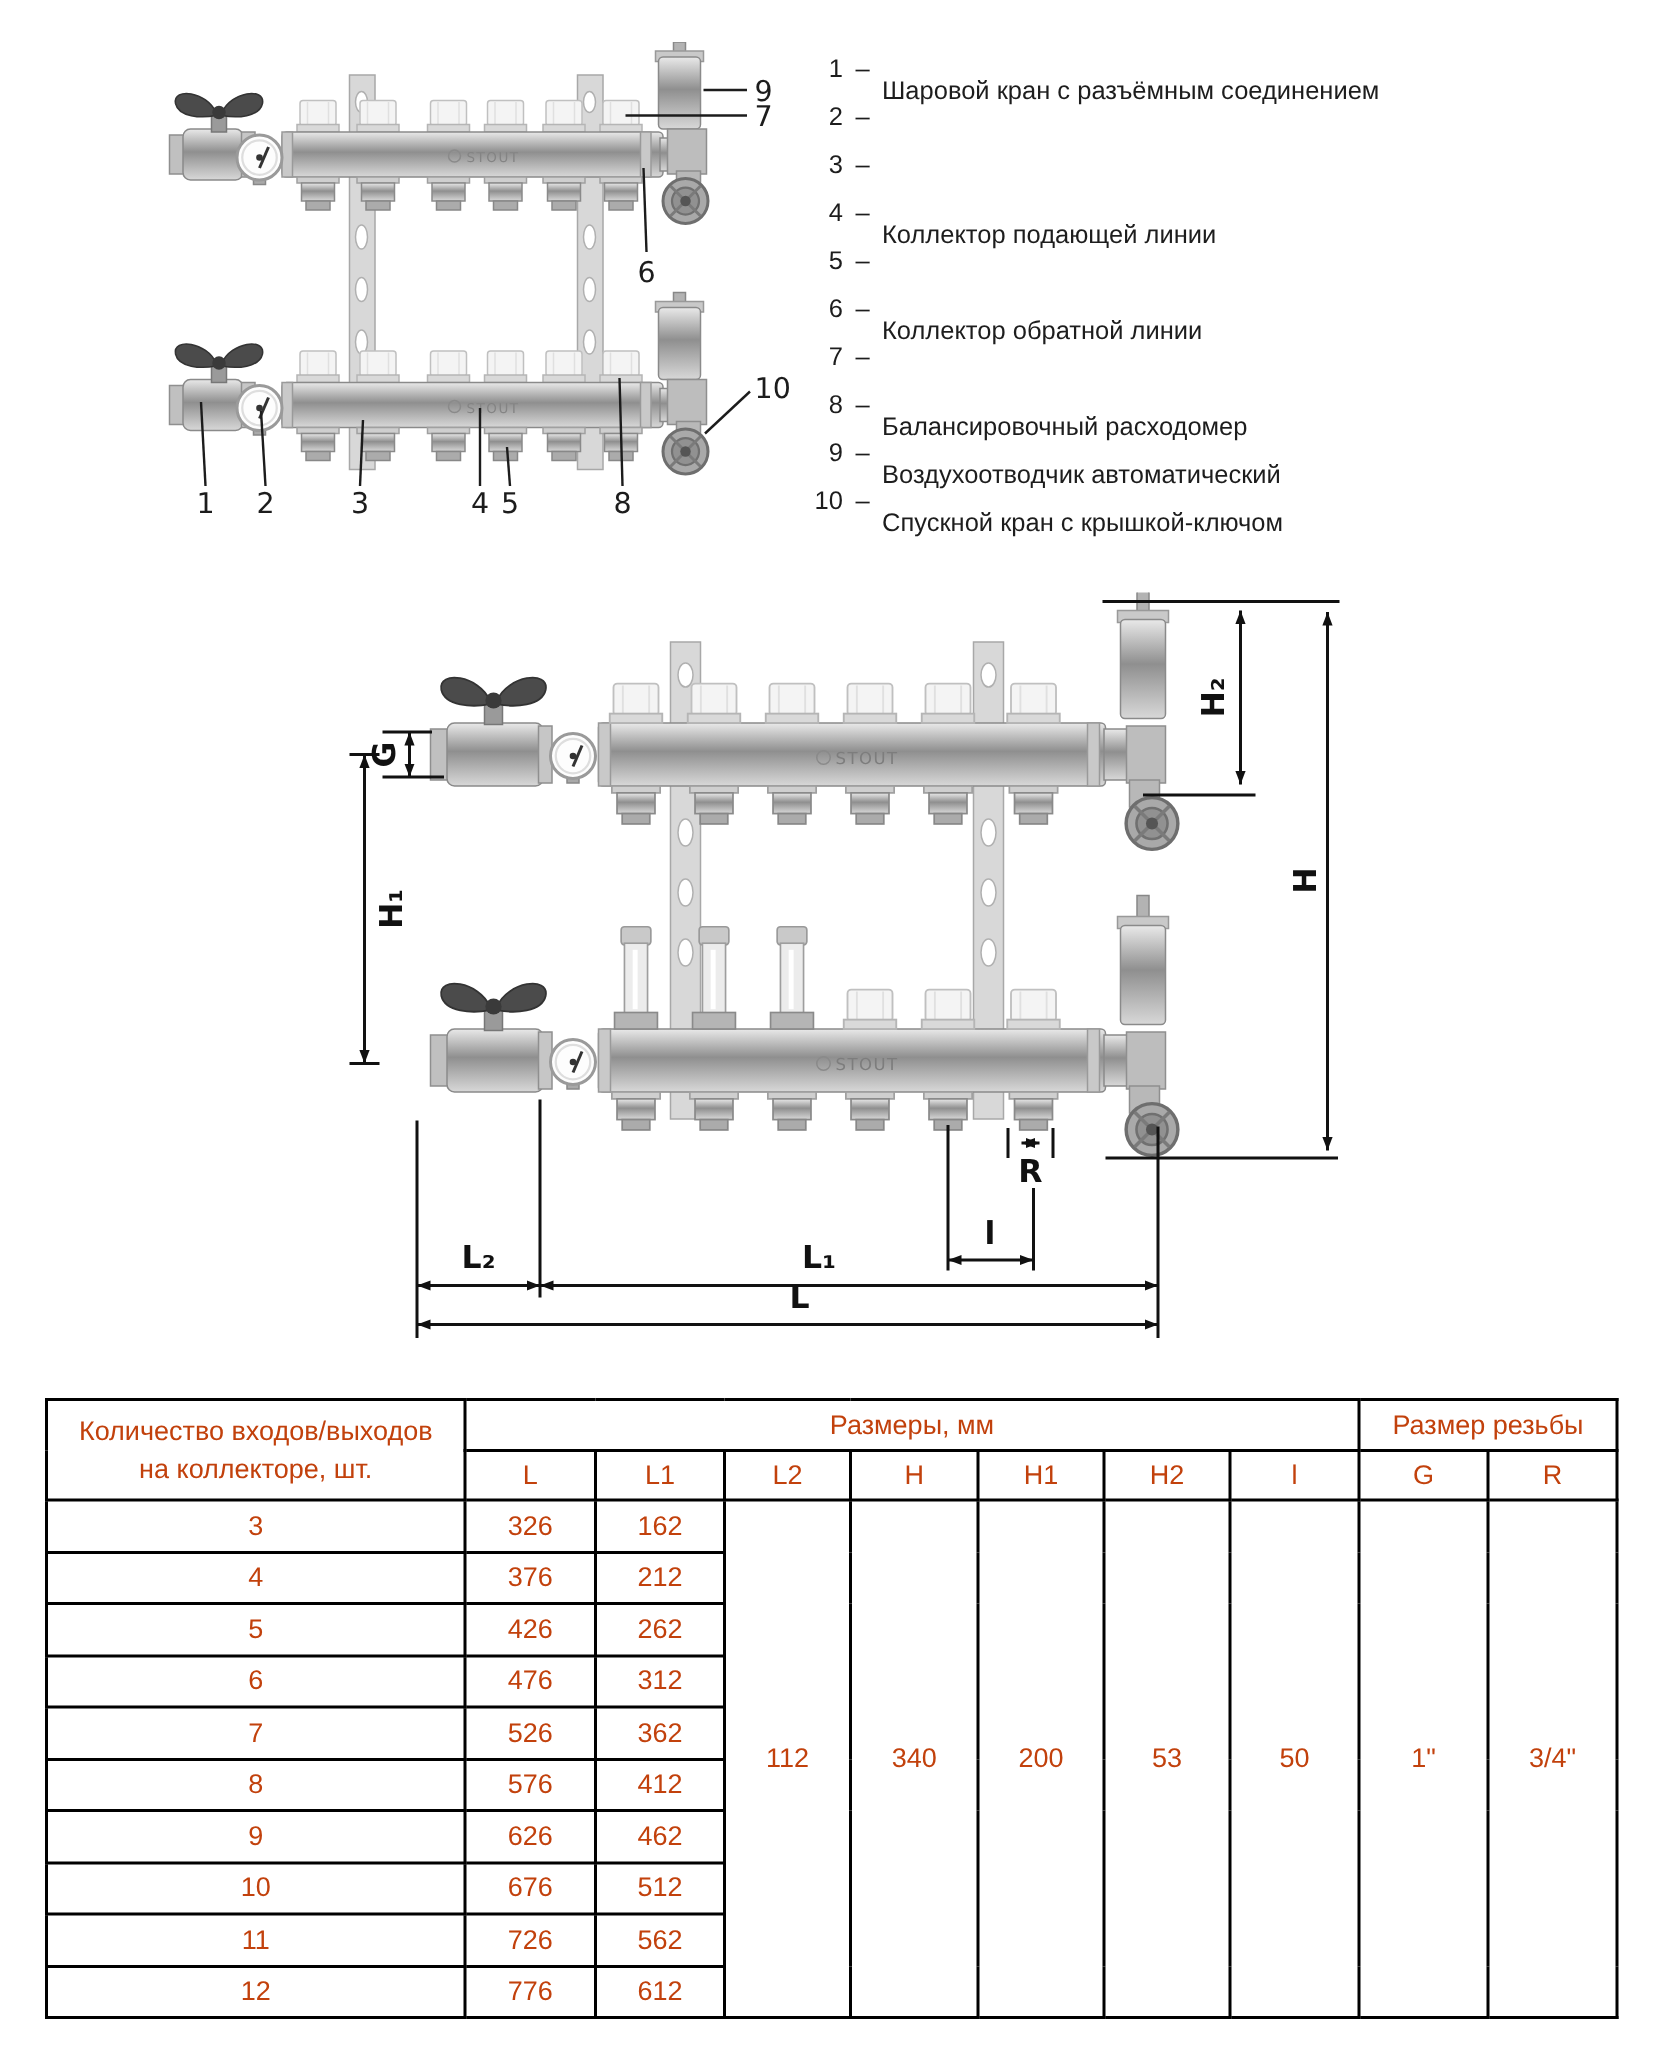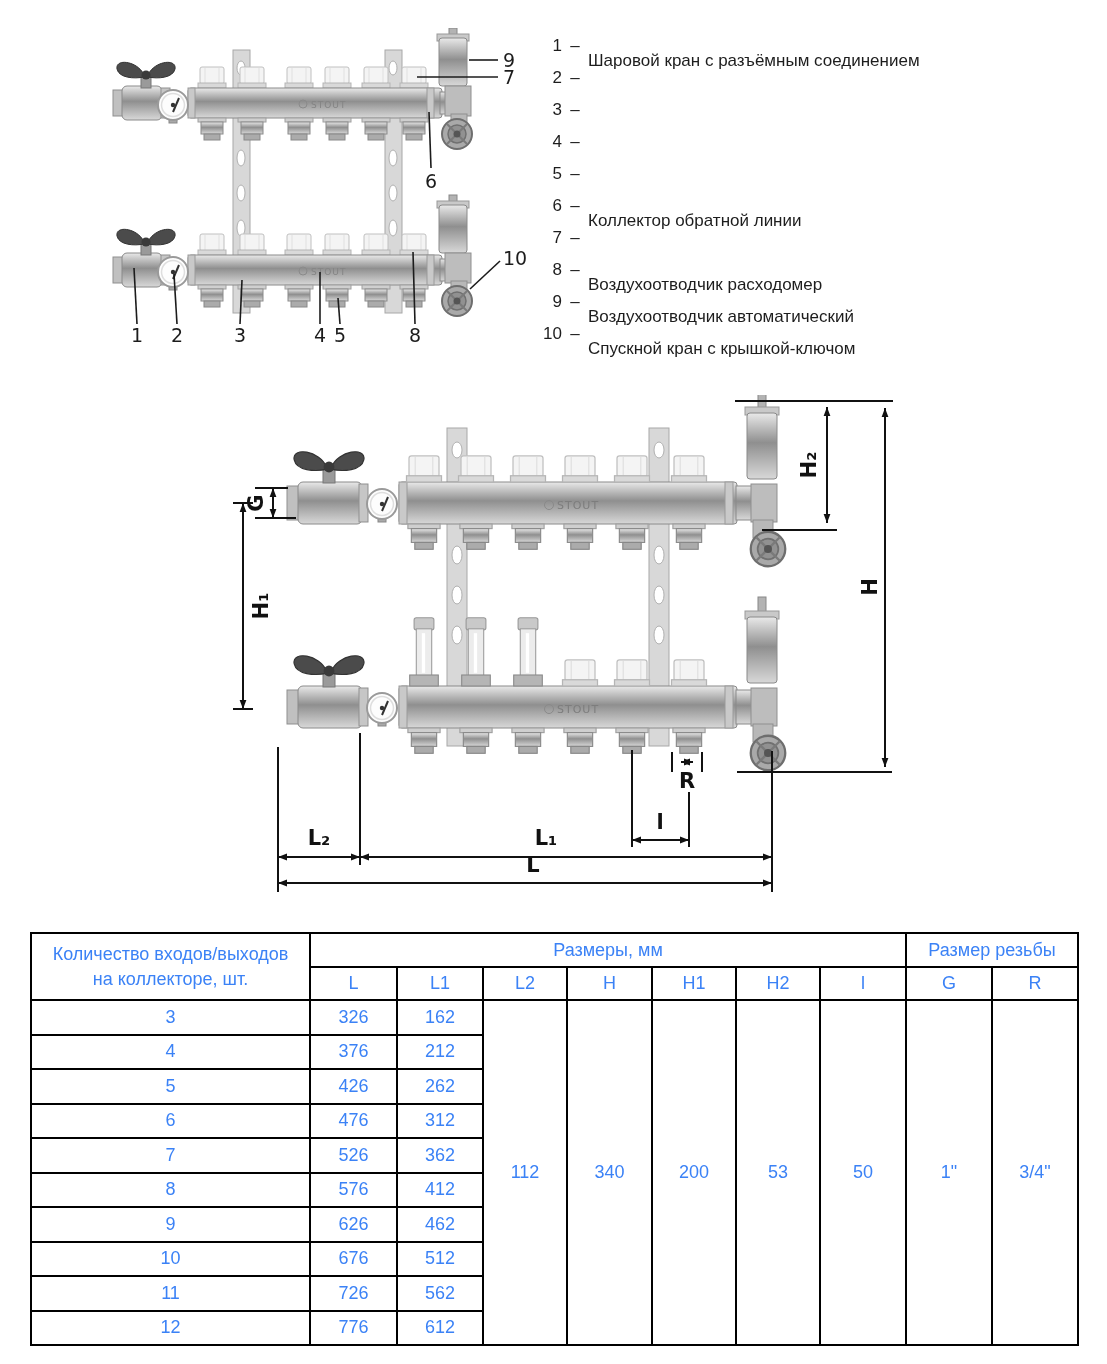--- a/index.html
+++ b/index.html
@@ -14,21 +14,21 @@
   .legend-row{display:flex;height:32px;align-items:center;font-size:17px;color:#1d1d1d;}
   .lnum{width:50px;text-align:right;flex:none;}
   .ldash{width:26px;text-align:center;flex:none;}
   .ltext{flex:1;white-space:nowrap;margin-top:30px;}
   table.dims{
     position:absolute;left:30px;top:932px;width:1047px;
     border-collapse:collapse;table-layout:fixed;background:#fff;
   }
   table.dims th,table.dims td{
     border:2px solid #000;text-align:center;vertical-align:middle;
-    font-size:18px;font-weight:400;color:#3b82f6;padding:0;
+    font-size:18px;font-weight:400;color:#c2410c;padding:0;
   }
   table.dims th{font-weight:400;}
   th.qty{white-space:pre-line;line-height:1.35;}
   tr.hrow1{height:34px;} tr.hrow2{height:33px;}
   tbody.datarows tr{height:34.5px;}
   .dim-line{stroke:#111;stroke-width:2;fill:none;}
   .thin-line{stroke:#1c1c1c;stroke-width:1.6;fill:none;}
   .dim-label{font-size:21px;font-weight:700;fill:#111;}
   .callout{font-size:19px;fill:#1c1c1c;}
 </style>
@@ -172,38 +172,39 @@
       <span class="lnum">2</span>
       <span class="ldash">–</span>
     </div>
   <div class="legend-row">
       <span class="lnum">3</span>
       <span class="ldash">–</span>
     </div>
   <div class="legend-row">
       <span class="lnum">4</span>
       <span class="ldash">–</span>
+      <span class="ltext">Коллектор подающей линии</span>
     </div>
   <div class="legend-row">
       <span class="lnum">5</span>
       <span class="ldash">–</span>
     </div>
   <div class="legend-row">
       <span class="lnum">6</span>
       <span class="ldash">–</span>
       <span class="ltext">Коллектор обратной линии</span>
     </div>
   <div class="legend-row">
       <span class="lnum">7</span>
       <span class="ldash">–</span>
     </div>
   <div class="legend-row">
       <span class="lnum">8</span>
       <span class="ldash">–</span>
-      <span class="ltext">Воздухоотводчик расходомер</span>
+      <span class="ltext">Балансировочный расходомер</span>
     </div>
   <div class="legend-row">
       <span class="lnum">9</span>
       <span class="ldash">–</span>
       <span class="ltext">Воздухоотводчик автоматический</span>
     </div>
   <div class="legend-row">
       <span class="lnum">10</span>
       <span class="ldash">–</span>
       <span class="ltext">Спускной кран с крышкой-ключом</span>

